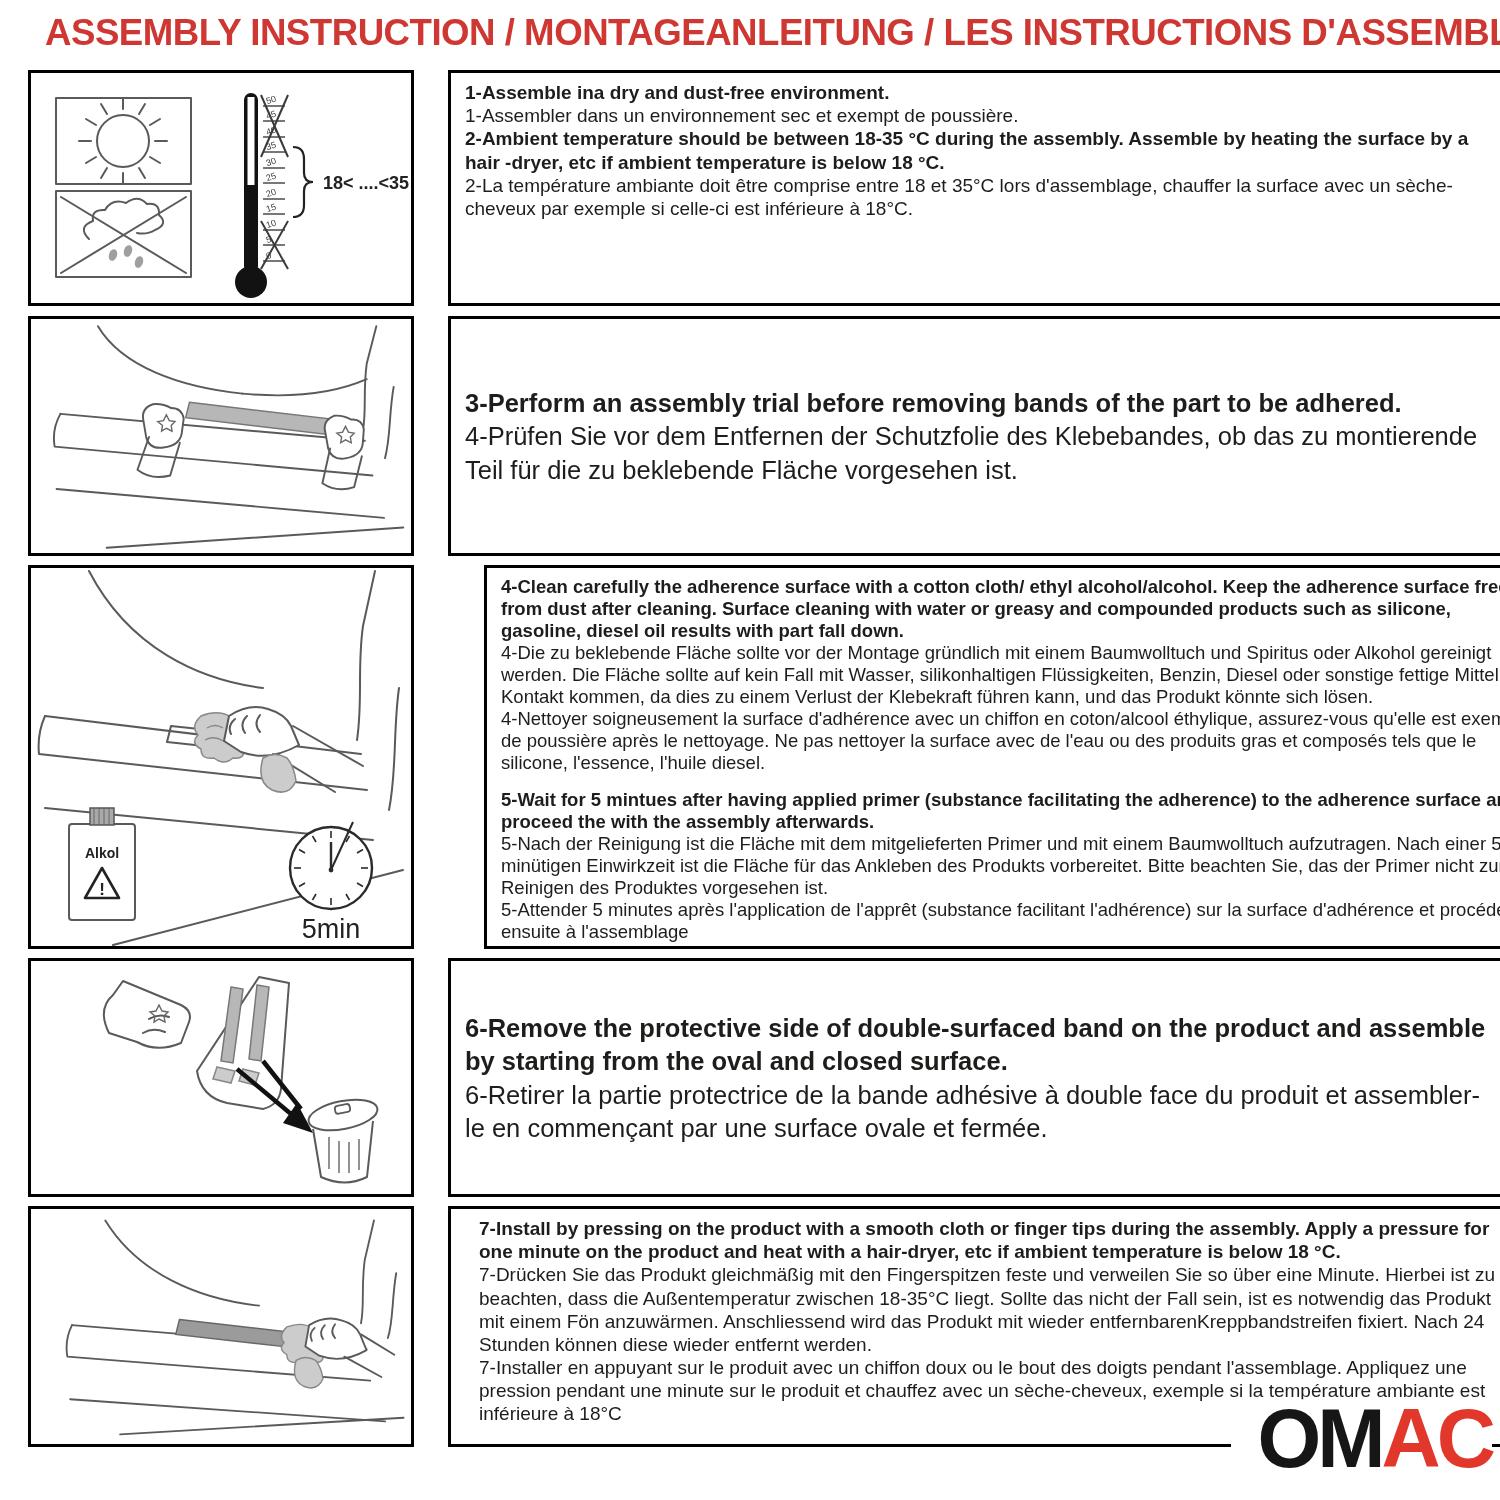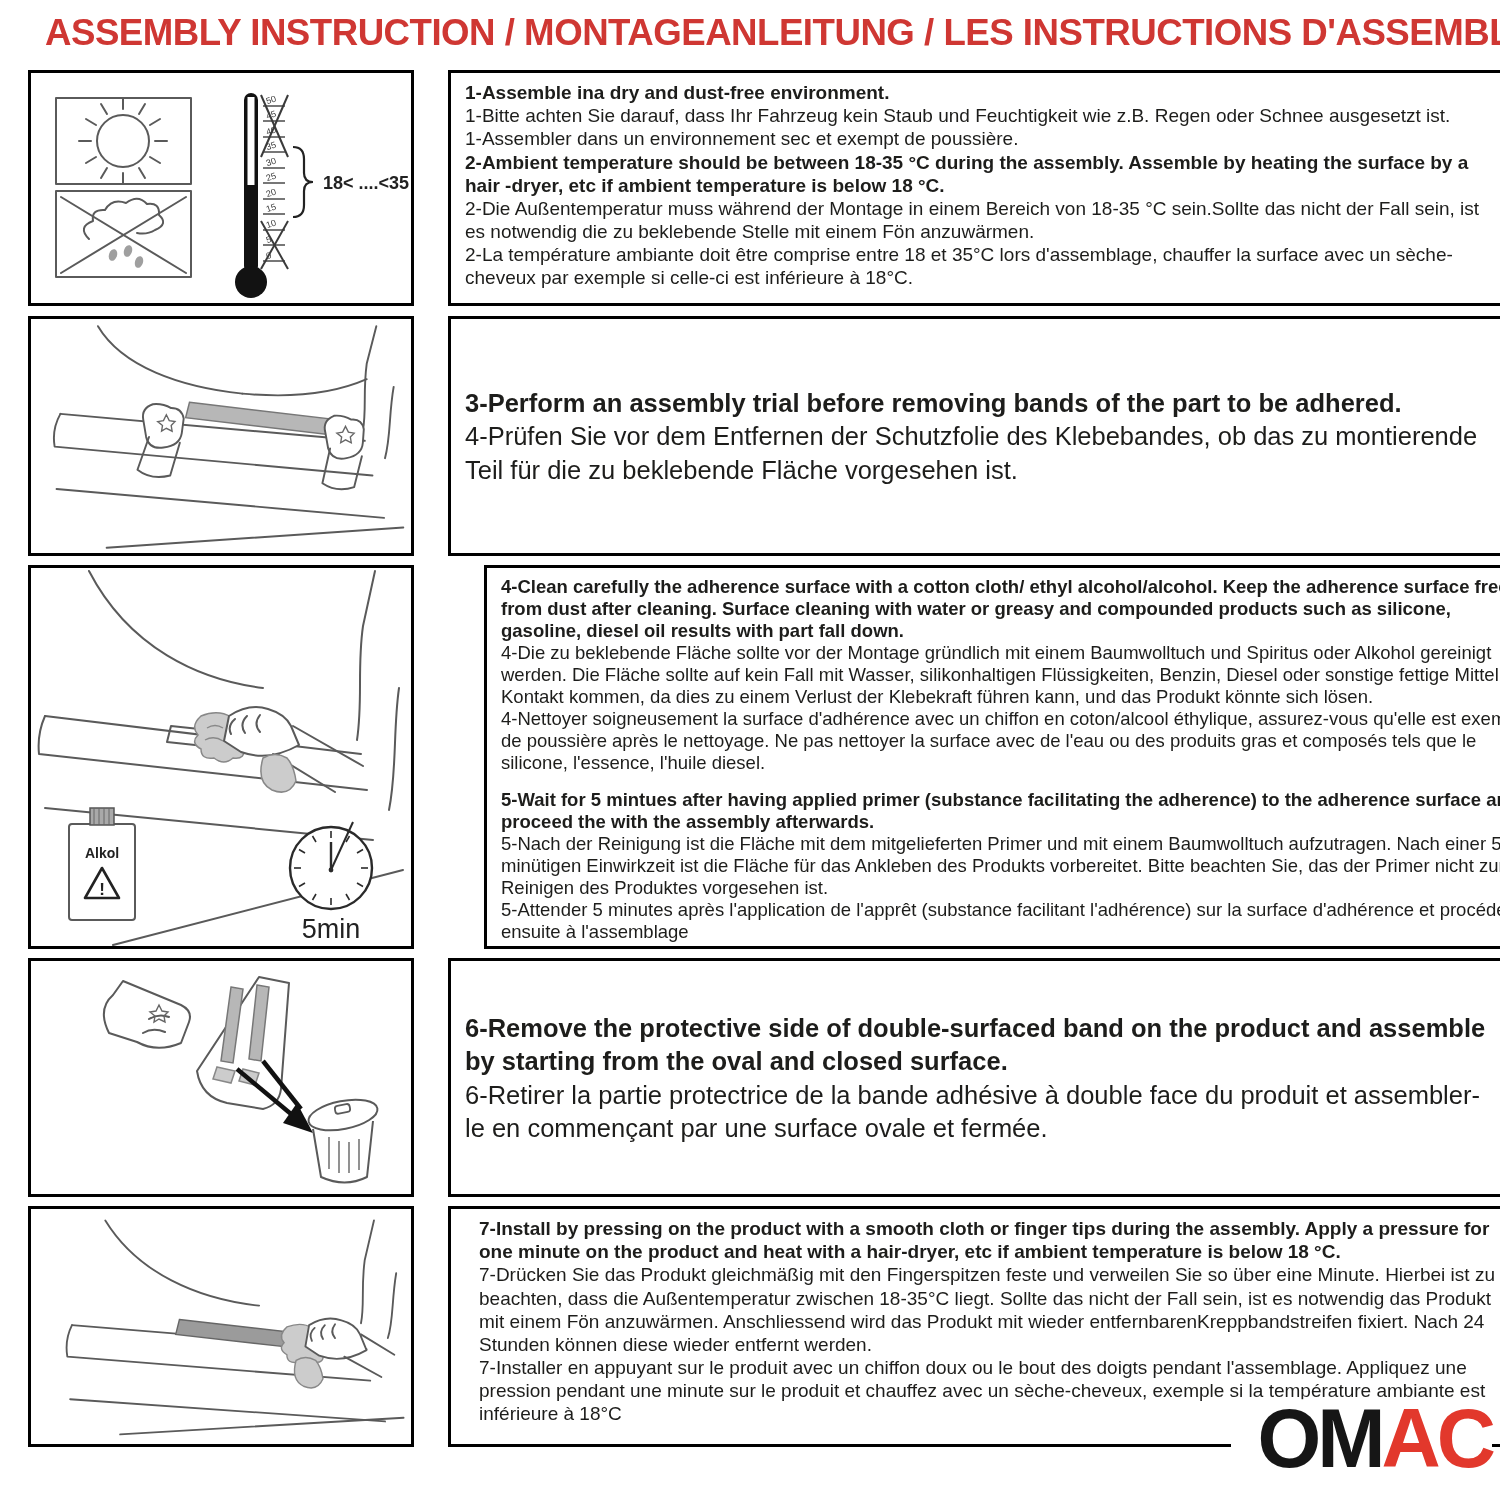--- a/index.html
+++ b/index.html
@@ -123,24 +123,22 @@
           <line x1="257" y1="148" x2="230" y2="196"></line>
       </g>
       <path d="M262,74 Q273,74 273,86 L273,100 Q273,109 282,109 Q273,109 273,118 L273,132 Q273,144 262,144" fill="none" stroke="#222" stroke-width="2.2"></path>
       <text class="svg-label" x="292" y="116" font-size="18" font-weight="bold">18&lt; ....&lt;35 C</text>
     </g>
   </svg>
 </div>
 
 <div class="box txt small" id="t1">
   <p class="b">1-Assemble ina dry and dust-free environment.</p>
-  <p>1-Bitte achten Sie darauf, dass Ihr Fahrzeug kein Staub und Feuchtigkeit wie z.B. Regen oder Schnee ausgesetzt ist.</p>
   <p>1-Assembler dans un environnement sec et exempt de poussière.</p>
   <p class="b gap">2-Ambient temperature should be between 18-35 °C  during the assembly. Assemble by heating the surface by a hair -dryer, etc if ambient temperature is below 18 °C.</p>
-  <p>2-Die Außentemperatur muss während der Montage in einem Bereich von 18-35 °C  sein.Sollte das nicht der Fall sein, ist es notwendig die zu beklebende Stelle mit einem Fön anzuwärmen.</p>
   <p>2-La température ambiante doit être comprise entre 18 et 35°C lors d'assemblage, chauffer la surface avec un sèche-cheveux par exemple si celle-ci est inférieure à 18°C.</p>
 </div>
 
 <div class="box illus" id="i2">
   <svg viewBox="0 0 380 234">
     <g class="lineart">
       <path d="M55,3 C80,45 140,66 205,73"></path>
       <path d="M205,73 C258,78 302,72 334,58"></path>
       <path d="M344,3 L334,42 C330,72 334,88 330,112"></path>
       <path d="M362,66 C357,94 359,118 353,140"></path>

